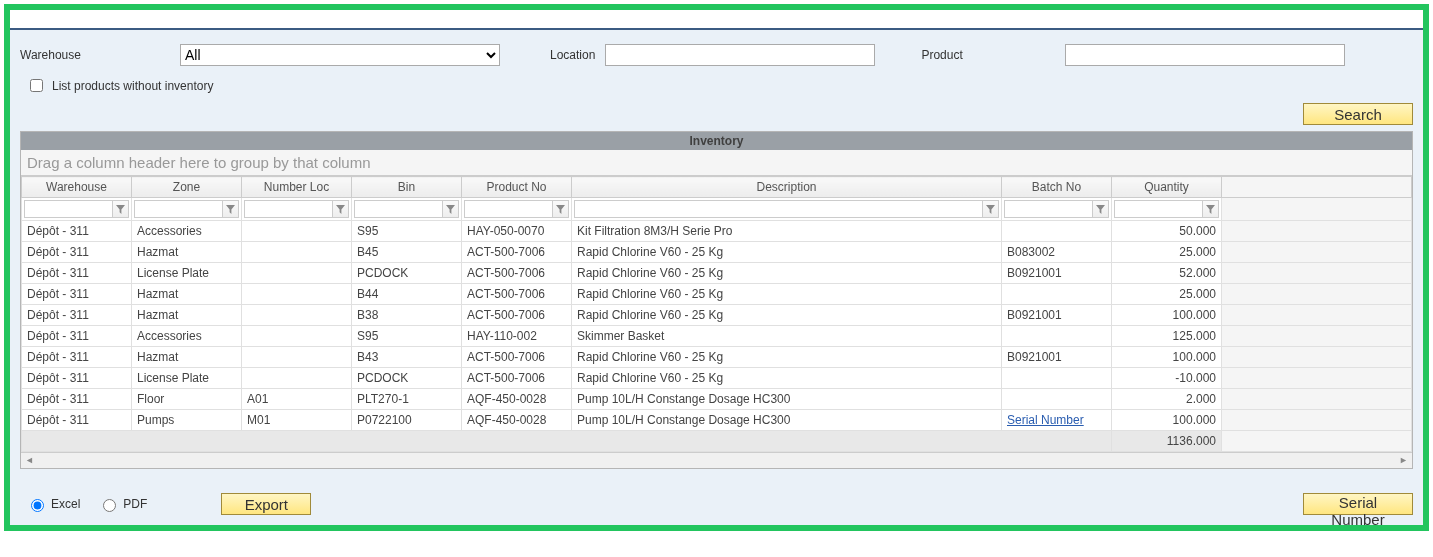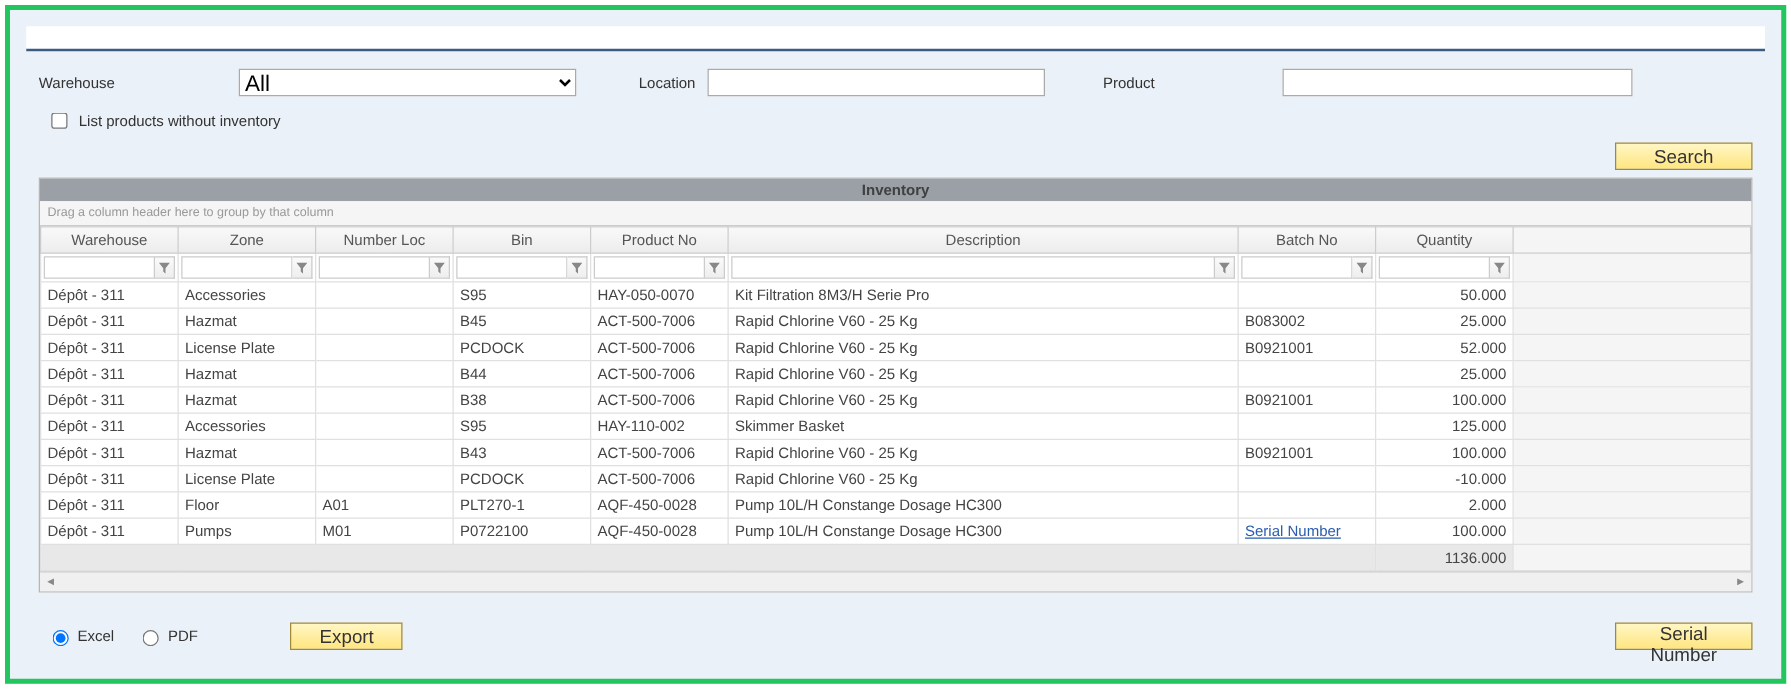--- a/index.html
+++ b/index.html
@@ -5,23 +5,23 @@
   * { box-sizing: border-box; }
   body {
     margin: 0;
     font-family: "Segoe UI", Tahoma, Arial, sans-serif;
     font-size: 12px;
     color: #333;
     background: #fff;
     padding: 4px;
   }
   .outer-border {
-    border: 4px solid #22c55e;
+    border: 6px solid #22c55e;
     background: #eaf1f8;
-    padding: 13px;
+    padding: 0;
   }
   .top-strip {
     height: 20px;
     background: #fff;
     border-bottom: 2px solid #3b5b82;
   }
   .content {
     padding: 14px 10px 10px 10px;
   }
   .filters-row {
@@ -31,25 +31,25 @@
     margin-bottom: 10px;
   }
   .filter-label {
     font-size: 12px;
     color: #333;
   }
   .filter-label.wh { width: 150px; }
   .filter-label.loc { margin-left: 40px; }
   .filter-label.prod { margin-left: 36px; }
   select.combo {
-    width: 270px;
+    width: 320px;
     height: 22px;
     border: 1px solid #aaa;
     background: #fff;
-    font-size: 18px;
+    font-size: 14px;
   }
   input.text {
     height: 22px;
     border: 1px solid #aaa;
     background: #fff;
     font-size: 12px;
     padding: 0 4px;
   }
   input.text.loc { width: 270px; margin-left: 0; }
   input.text.prod { width: 280px; margin-left: 92px; }
@@ -86,21 +86,21 @@
     text-align: center;
     font-size: 12px;
     font-weight: bold;
     height: 18px;
     line-height: 18px;
   }
   .grouping-row {
     background: #f5f5f5;
     color: #999;
     padding: 4px 6px;
-    font-size: 10px;
+    font-size: 15px;
     border-bottom: 1px solid #ccc;
   }
   .grid {
     border-collapse: collapse;
     width: 100%;
     table-layout: fixed;
   }
   .grid th {
     background: linear-gradient(#f9f9f9, #ececec);
     border: 1px solid #ccc;

